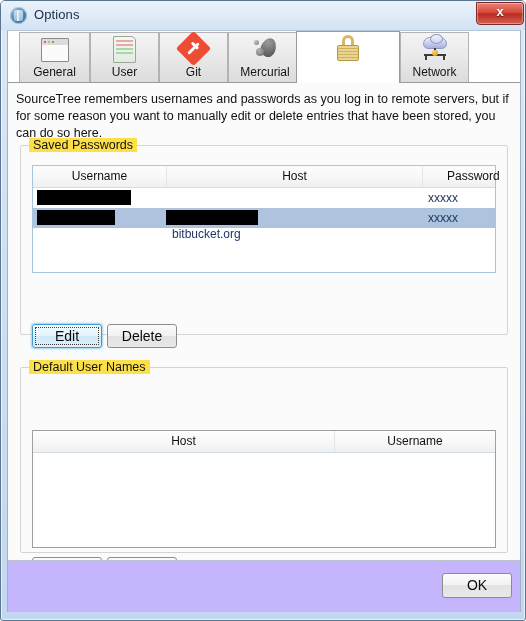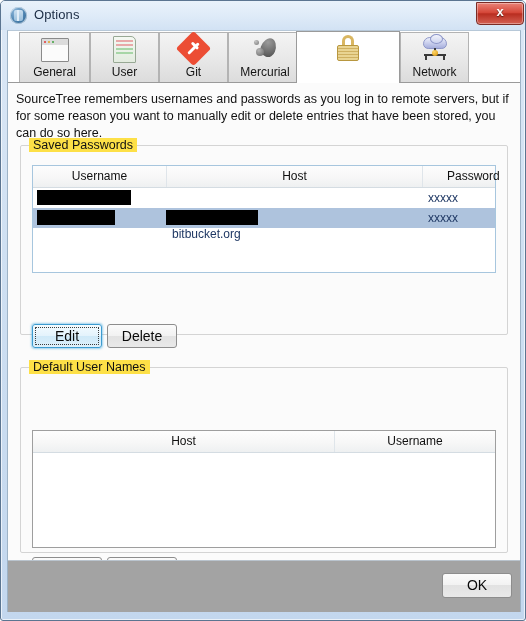--- a/index.html
+++ b/index.html
@@ -422,21 +422,21 @@
     border: 1px dotted #3b3b3b;
     border-radius: 1px;
   }
 
   
   .footer {
     position: absolute;
     left: 0; top: 529px;
     width: 512px;
     height: 51px;
-    background: #a3a3a3;
+    background: #c4b5fd;
     border-top: 1px solid #b9c3cd;
   }
   .ok-btn {
     position: absolute;
     right: 8px; top: 12px;
     width: 70px; height: 25px;
   }
 </style>
 </head>
 <body>

